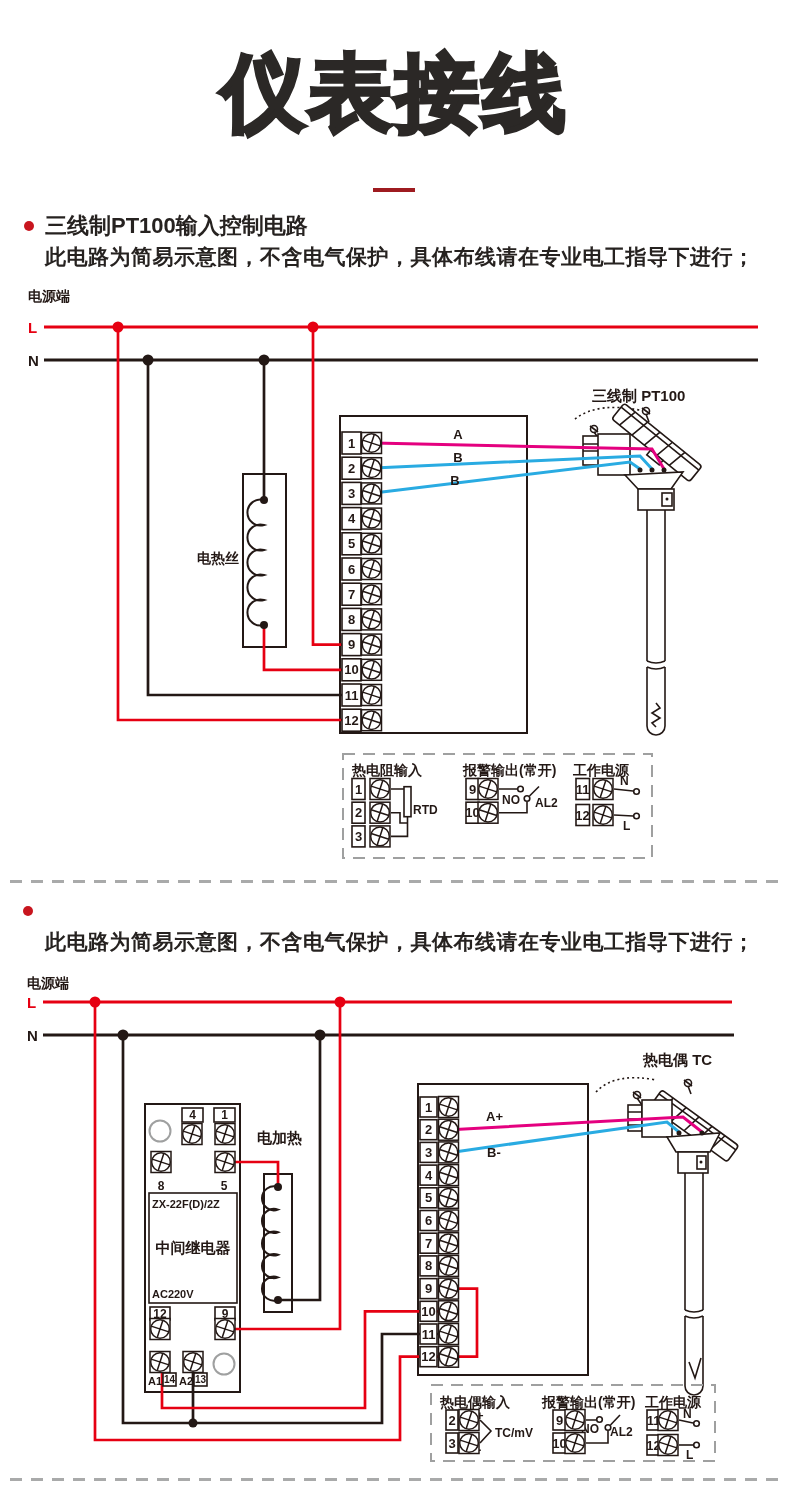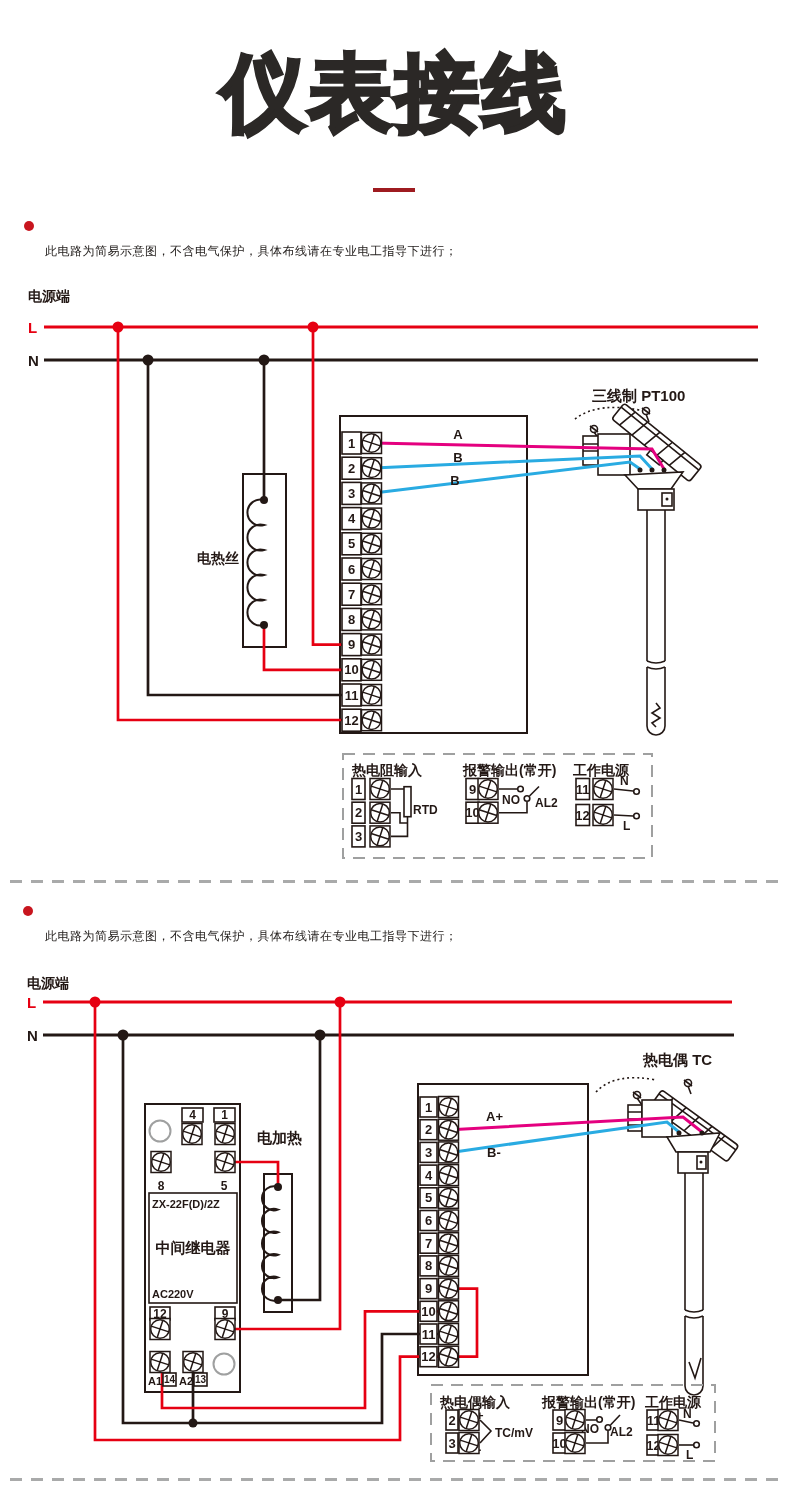--- a/index.html
+++ b/index.html
@@ -4,21 +4,21 @@
 <style>
   html,body{margin:0;padding:0;background:#fff;}
   body{font-family:"Liberation Sans",sans-serif;}
   .canvas{position:relative;width:790px;height:1487px;background:#ffffff;overflow:hidden;padding-left:27px;}
   .page-title{position:absolute;top:38px;left:0;width:790px;text-align:center;
     font-size:84px;line-height:110px;font-weight:bold;color:#2b2826;letter-spacing:3px;
     -webkit-text-stroke:3.5px #2b2826;}
   .title-dash{position:absolute;top:188px;left:373px;width:42px;height:4px;background:#9e1b20;}
   .bullet{position:absolute;width:10px;height:10px;border-radius:50%;background:#c8151e;}
   .sec-h{position:absolute;left:45px;font-weight:bold;color:#262220;white-space:nowrap;}
-  .sec-sub{position:absolute;left:45px;font-size:12px;font-weight:normal;color:#262220;white-space:nowrap;letter-spacing:0.5px;}
+  .sec-sub{position:absolute;left:45px;font-size:21px;font-weight:bold;color:#262220;white-space:nowrap;letter-spacing:0.5px;}
   .h1{top:211px;font-size:22px;}
   .h2{top:901px;font-size:20px;}
   .divider{position:absolute;left:10px;width:772px;height:3px;
     background:repeating-linear-gradient(90deg,#a9aaaa 0 12px,transparent 12px 21px);}
   svg{position:absolute;left:0;}
   svg text{font-family:"Liberation Sans",sans-serif;font-weight:bold;fill:#231815;}
   .tnum{font-size:13px;text-anchor:middle;}
   .lab15{font-size:15px;}
   .lab14{font-size:14px;}
   .lab13{font-size:13px;}
@@ -43,20 +43,21 @@
 </style>
 </head>
 <body>
 
 <div class="canvas">
 
   <div class="page-title">仪表接线</div>
   <div class="title-dash"></div>
 
   <div class="bullet" style="left:24px;top:221px;"></div>
+  <div class="sec-h h1">三线制PT100输入控制电路</div>
   <div class="sec-sub" style="top:243px;">此电路为简易示意图，不含电气保护，具体布线请在专业电工指导下进行；</div>
 
   <svg style="top:283px;" width="790" height="598" viewBox="0 0 790 598">
     <defs>
       <g id="scr">
         <rect x="-10" y="-10.5" width="20" height="21" fill="#fff" stroke="#231815" stroke-width="1.5"></rect>
         <circle r="9.3" fill="#fff" stroke="#231815" stroke-width="1.5"></circle>
         <path d="M-9.3,0H9.3M0,-9.3V9.3" transform="rotate(18)" stroke="#231815" stroke-width="1.5" fill="none"></path>
       </g>
     </defs>

